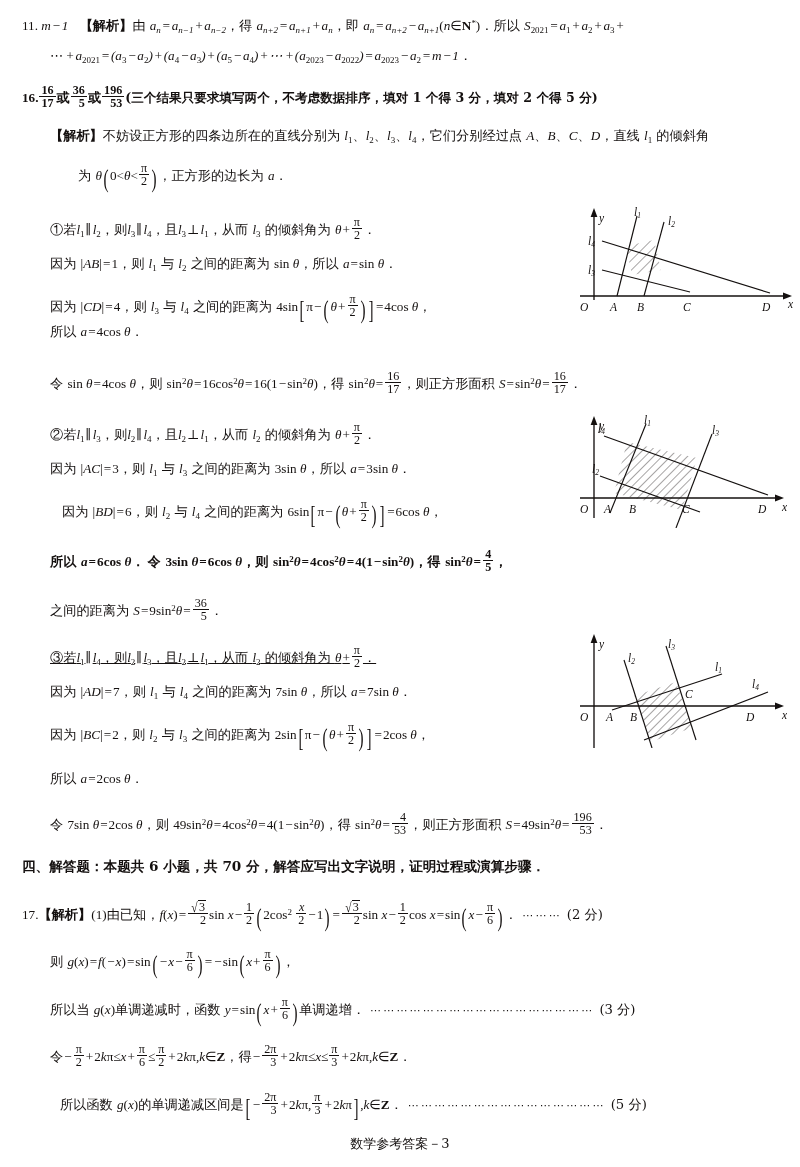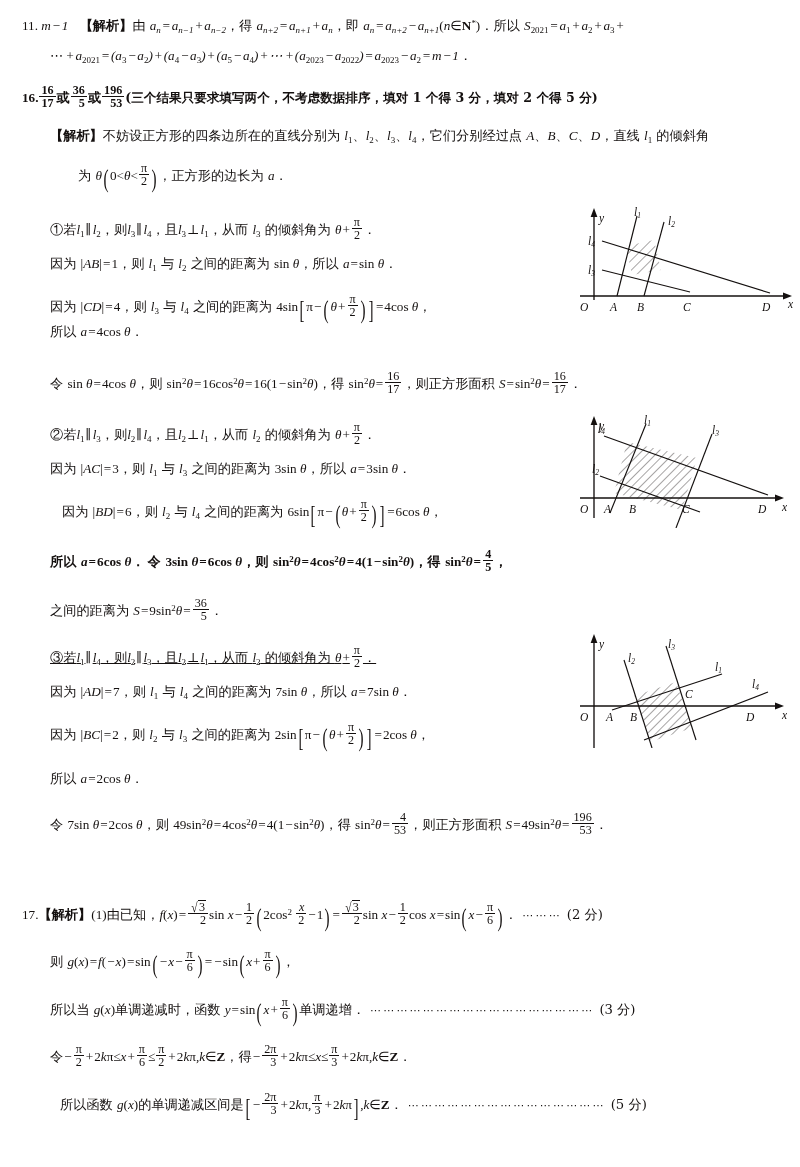--- a/index.html
+++ b/index.html
@@ -141,20 +141,21 @@
   </div>
 
   <div class="line" style="left:50px; top:771px;">
     <span class="cn">所以 </span><span class="mi">a</span><span class="op">=</span><span class="mn">2cos <span class="mi">θ</span></span><span class="cn">．</span>
   </div>
 
   <div class="line" style="left:50px; top:811px;">
     <span class="cn">令 </span><span class="mn">7sin <span class="mi">θ</span><span class="op">=</span>2cos <span class="mi">θ</span></span><span class="cn">，则 </span><span class="mn">49sin<span class="sup">2</span><span class="mi">θ</span><span class="op">=</span>4cos<span class="sup">2</span><span class="mi">θ</span><span class="op">=</span>4(1<span class="op">−</span>sin<span class="sup">2</span><span class="mi">θ</span>)</span><span class="cn">，得 </span><span class="mn">sin<span class="sup">2</span><span class="mi">θ</span><span class="op">=</span></span><span class="frac"><span class="num">4</span><span class="den">53</span></span><span class="cn">，则正方形面积 </span><span class="mi">S</span><span class="op">=</span><span class="mn">49sin<span class="sup">2</span><span class="mi">θ</span><span class="op">=</span></span><span class="frac"><span class="num">196</span><span class="den">53</span></span><span class="cn">．</span>
   </div>
 
+  <div class="line cn bold" style="left:22px; top:859px; font-size:13.6px;">四、解答题：本题共 6 小题，共 70 分，解答应写出文字说明，证明过程或演算步骤．</div>
 
   <div class="line" style="left:22px; top:900px;">
     <span class="mn">17.</span><span class="cn bold">【解析】</span><span class="mn">(1)</span><span class="cn">由已知，</span><span class="mi">f</span><span class="mn">(<span class="mi">x</span>)</span><span class="op">=</span><span class="frac"><span class="num"><span class="sqrt"><span class="rad">√</span><span class="radicand">3</span></span></span><span class="den">2</span></span><span class="mn">sin <span class="mi">x</span><span class="op">−</span></span><span class="frac"><span class="num">1</span><span class="den">2</span></span><span class="bigp">(</span><span class="mn">2cos<span class="sup">2</span> </span><span class="frac"><span class="num"><span class="mi">x</span></span><span class="den">2</span></span><span class="mn"><span class="op">−</span>1</span><span class="bigp">)</span><span class="op">=</span><span class="frac"><span class="num"><span class="sqrt"><span class="rad">√</span><span class="radicand">3</span></span></span><span class="den">2</span></span><span class="mn">sin <span class="mi">x</span><span class="op">−</span></span><span class="frac"><span class="num">1</span><span class="den">2</span></span><span class="mn">cos <span class="mi">x</span><span class="op">=</span>sin</span><span class="bigp">(</span><span class="mi">x</span><span class="op">−</span><span class="frac"><span class="num">π</span><span class="den">6</span></span><span class="bigp">)</span><span class="cn">．</span><span class="leader"> ⋯⋯⋯ </span><span class="cn">(2 分)</span>
   </div>
 
   <div class="line" style="left:50px; top:948px;">
     <span class="cn">则 </span><span class="mi">g</span><span class="mn">(<span class="mi">x</span>)</span><span class="op">=</span><span class="mi">f</span><span class="mn">(<span class="op">−</span><span class="mi">x</span>)</span><span class="op">=</span><span class="mn">sin</span><span class="bigp">(</span><span class="mn"><span class="op">−</span><span class="mi">x</span><span class="op">−</span></span><span class="frac"><span class="num">π</span><span class="den">6</span></span><span class="bigp">)</span><span class="op">=</span><span class="mn"><span class="op">−</span>sin</span><span class="bigp">(</span><span class="mi">x</span><span class="op">+</span><span class="frac"><span class="num">π</span><span class="den">6</span></span><span class="bigp">)</span><span class="cn">，</span>
   </div>
 
   <div class="line" style="left:50px; top:996px;">
@@ -283,14 +284,15 @@
       <text class="lbl" x="58" y="91">B</text>
       <text class="lbl" x="113" y="68">C</text>
       <text class="lbl" x="174" y="91">D</text>
       <text class="lbl" x="56" y="32">l<tspan class="lblsub" dy="2">2</tspan></text>
       <text class="lbl" x="96" y="18">l<tspan class="lblsub" dy="2">3</tspan></text>
       <text class="lbl" x="143" y="41">l<tspan class="lblsub" dy="2">1</tspan></text>
       <text class="lbl" x="180" y="58">l<tspan class="lblsub" dy="2">4</tspan></text>
     </svg>
   </div>
 
+  <div class="footer cn">数学参考答案－3</div>
 
 </div>
 
 </body></html>

